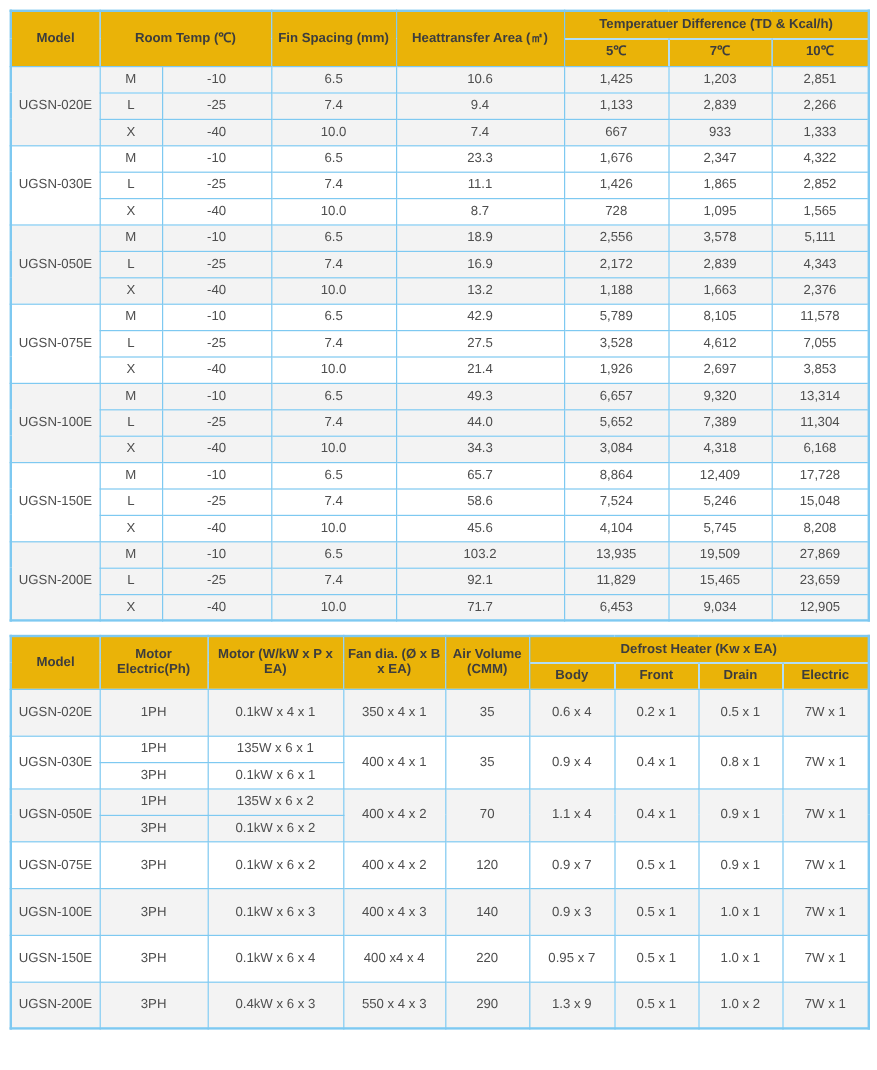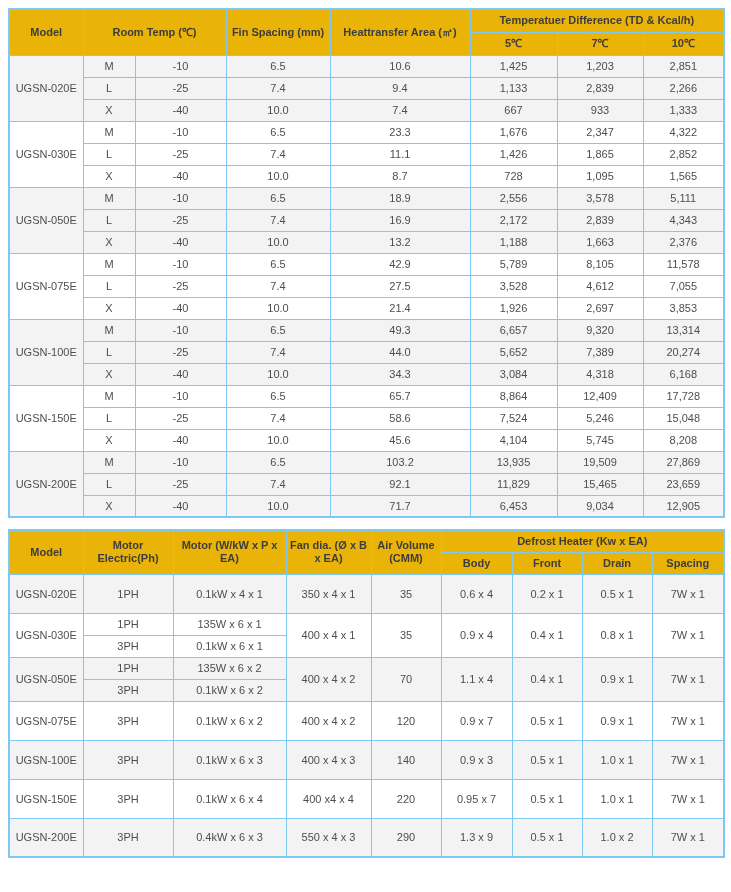--- a/index.html
+++ b/index.html
@@ -200,21 +200,21 @@
           <td>9,320</td>
           <td>13,314</td>
         </tr>
         <tr class="alt">
           <td>L</td>
           <td>-25</td>
           <td>7.4</td>
           <td>44.0</td>
           <td>5,652</td>
           <td>7,389</td>
-          <td>20,274</td>
+          <td>11,304</td>
         </tr>
         <tr class="alt">
           <td>X</td>
           <td>-40</td>
           <td>10.0</td>
           <td>34.3</td>
           <td>3,084</td>
           <td>4,318</td>
           <td>6,168</td>
         </tr>
@@ -297,21 +297,21 @@
         <th rowspan="2">Motor Electric(Ph)</th>
         <th rowspan="2">Motor (W/kW x P x EA)</th>
         <th rowspan="2">Fan dia. (Ø x B x EA)</th>
         <th rowspan="2">Air Volume (CMM)</th>
         <th colspan="4">Defrost Heater (Kw x EA)</th>
       </tr>
       <tr>
         <th>Body</th>
         <th>Front</th>
         <th>Drain</th>
-        <th>Spacing</th>
+        <th>Electric</th>
       </tr>
     </thead>
     <tbody id="t2-body">
         <tr class="alt tall">
           <td class="model-cell">UGSN-020E</td>
           <td>1PH</td>
           <td>0.1kW x 4 x 1</td>
           <td>350 x 4 x 1</td>
           <td>35</td>
           <td>0.6 x 4</td>

